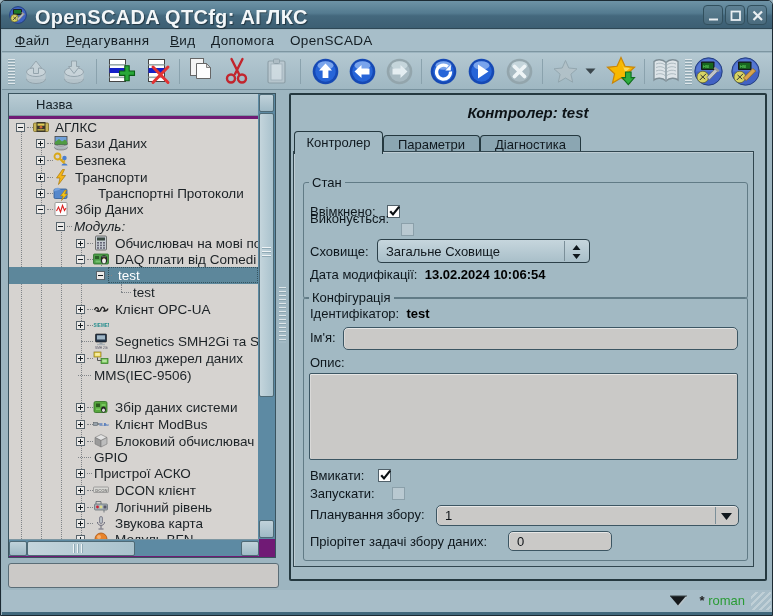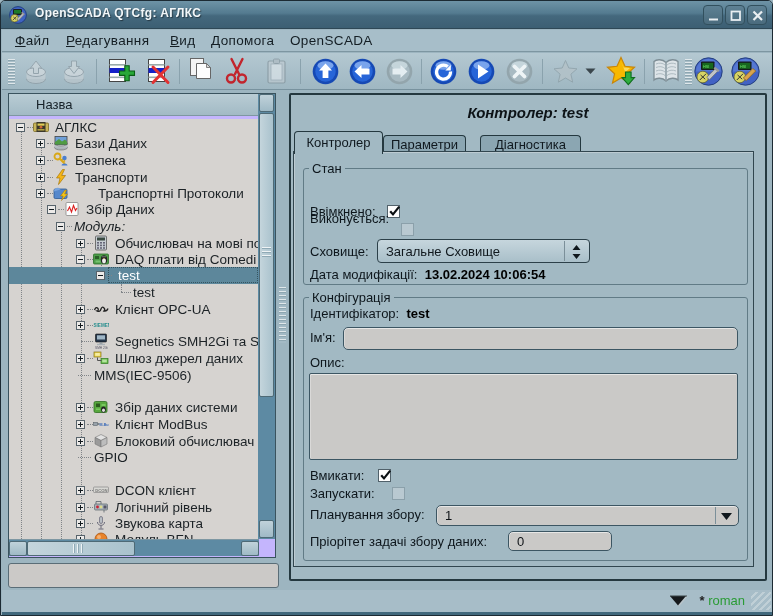--- a/index.html
+++ b/index.html
@@ -5,40 +5,40 @@
 * { margin:0; padding:0; box-sizing:border-box; }
 html,body { width:773px; height:616px; overflow:hidden; }
 body { font-family:"Liberation Sans", sans-serif; position:relative; background:#9db5c0; }
 #win { position:absolute; left:0; top:0; width:773px; height:616px;
   border:1px solid #1c2a33; border-radius:5px 5px 0 0; overflow:hidden; }
 
 #titlebar { position:absolute; left:0; top:0; width:773px; height:28px;
   background:linear-gradient(#6e93a6 0%, #547b90 45%, #44687d 55%, #3c5f73 100%);
   border-bottom:1px solid #2e4856; }
 #titleicon { position:absolute; left:8px; top:5px; }
-#titletext { position:absolute; left:34px; top:5px; font-size:12px; font-weight:bold;
+#titletext { position:absolute; left:34px; top:5px; font-size:20px; font-weight:bold;
   color:#f3f7f9; text-shadow:1px 1px 1px rgba(0,0,0,.45); letter-spacing:.3px; }
 .winbtn { position:absolute; top:4px; width:20px; height:20px; border-radius:4px;
   background:linear-gradient(#5e8194,#4a6b7d); border:1px solid #32505e; }
 .winbtn svg { position:absolute; left:3px; top:3px; }
 
 #menubar { position:absolute; left:1px; top:29px; width:771px; height:22px;
   background:#a7bec9; border-bottom:1px solid #7d96a1; }
 .menuitem { position:absolute; top:3px; font-size:13.5px; color:#141e24; letter-spacing:0.35px; }
 .menuitem u { text-decoration:underline; }
 
 #toolbar { position:absolute; left:1px; top:52px; width:771px; height:37px;
   background:linear-gradient(#b4c8d1, #9fb7c2); border-bottom:1px solid #78929e; }
 .tsep { position:absolute; top:6px; width:1px; height:25px; background:#8aa2ad; }
 .tgrip { position:absolute; top:6px; width:7px; height:26px;
   background:repeating-linear-gradient(#dfe7ea 0 1px, #8da6b1 1px 2px, #a9bec8 2px 3px); }
 .ticon { position:absolute; }
 
 #treepanel { position:absolute; left:7px; top:92px; width:268px; height:465px;
-  border:1px solid #3a535e; background:#c4b5fd; }
+  border:1px solid #3a535e; background:#701a75; }
 #treeheader { position:absolute; left:0; top:0; width:250px; height:22px;
   background:linear-gradient(#b9ccd4,#a2bac5); border-bottom:1px solid #7e97a2;
   border-right:1px solid #7e97a2; font-size:13px; color:#162128; }
 #treeheader span { position:absolute; left:27px; top:3px; }
 #treebody { position:absolute; left:0; top:25px; width:250px; height:420px; overflow:hidden;
   background:#d6d3d0; }
 .trow { position:absolute; height:17px; font-size:13.5px; color:#1c2226; white-space:nowrap; }
 .trow .lbl { position:absolute; top:1px; }
 .sel { background:#5d879b; }
 .sel .lbl { color:#fff; }
@@ -308,21 +308,21 @@
 <div class="trow" style="left:0;width:250px;top:66px">
           <span class="ebox plus" style="left:27px"></span>
           <span class="hdot" style="left:38px;top:8px;width:6px"></span>
           <svg class="ticn" style="left:44px" width="16" height="16" viewBox="0 0 16 16">
             <rect x="1" y="4" width="13" height="9.5" rx="1.2" fill="#5588cc" stroke="#2c5a94" stroke-width="0.8"></rect>
             <path d="M1 6 c0-3.5 5-4.5 6.5-1.5 l-6.5 2z" fill="#77a3dd"></path>
             <path d="M12 5 L7.5 11 h2.6 L8.5 15.5 L14.5 9 h-2.8 L13.5 5z" fill="#f6c616" stroke="#a8790c" stroke-width="0.6"></path>
           </svg>
           <span class="lbl" style="left:66px;margin-left:23px;">Транспортні Протоколи</span>
         </div>
-<div class="trow" style="left:11px;width:250px;top:82px">
+<div class="trow" style="left:0;width:250px;top:82px">
           <span class="ebox minus" style="left:27px"></span>
           <span class="hdot" style="left:38px;top:8px;width:6px"></span>
           <svg class="ticn" style="left:44px" width="16" height="16" viewBox="0 0 16 16">
             <rect x="2" y="1.5" width="12" height="13" rx="1" fill="#fdfdfd" stroke="#888" stroke-width="0.8"></rect>
             <polyline points="3.5,10 5.5,6 7.5,11 9.5,4.5 11.5,9.5 13,7" fill="none" stroke="#d22" stroke-width="1.1"></polyline>
           </svg>
           <span class="lbl" style="left:66px;">Збір Даних</span>
         </div>
 <div class="trow" style="left:0;width:224px;top:99px">
           <span class="ebox minus" style="left:47px"></span>
@@ -447,20 +447,25 @@
             <path d="M8 1.5 L14 4.5 L8 7.5 L2 4.5 Z" fill="#e2e2e2" stroke="#777" stroke-width="0.6"></path>
             <path d="M2 4.5 L8 7.5 V14 L2 11z" fill="#9a9a9a" stroke="#777" stroke-width="0.6"></path>
             <path d="M14 4.5 L8 7.5 V14 L14 11z" fill="#bdbdbd" stroke="#777" stroke-width="0.6"></path>
           </svg>
           <span class="lbl" style="left:106px;">Блоковий обчислювач</span>
         </div>
 <div class="trow" style="left:0;width:250px;top:330px">
           <span class="hdot" style="left:69px;top:8px;width:13px"></span>
           <span class="lbl" style="left:85px;">GPIO</span>
         </div>
+<div class="trow" style="left:0;width:250px;top:346px">
+          <span class="ebox plus" style="left:67px"></span>
+          <span class="hdot" style="left:78px;top:8px;width:5px"></span>
+          <span class="lbl" style="left:85px;">Пристрої АСКО</span>
+        </div>
 <div class="trow" style="left:0;width:250px;top:363px">
           <span class="ebox plus" style="left:67px"></span>
           <span class="hdot" style="left:78px;top:8px;width:6px"></span>
           <svg class="ticn" style="left:84px" width="16" height="16" viewBox="0 0 16 16">
             <rect x="0.5" y="5" width="15" height="5.5" rx="0.8" fill="#d8d8d4" stroke="#888" stroke-width="0.7"></rect>
             <text x="2.2" y="9.6" font-family="Liberation Sans" font-size="4.2" font-weight="bold" fill="#777">DCON</text>
           </svg>
           <span class="lbl" style="left:106px;">DCON клієнт</span>
         </div>
 <div class="trow" style="left:0;width:250px;top:380px">
@@ -518,24 +523,24 @@
           <path d="M6 4.5 L0 0 V9z" fill="#10181d"></path>
         </svg>
 </div>
   </div>
   <div id="infobox"></div>
   <div style="position:absolute;left:278px;top:286px;width:7px;height:56px;background:repeating-linear-gradient(#dfe7ea 0 1px, #8da6b1 1px 2px, #a3bac5 2px 4px)"></div>
   <div id="rpanel">
     <div id="ptitle">Контролер: test</div>
 
     <div class="tab tabactive" style="left:5px;top:38px;width:89px;height:23px;padding-top:3px">Контролер</div>
-    <div class="tab tabinactive" style="left:94px;top:42px;width:83px;height:19px;padding-top:1px">Параметри</div>
+    <div class="tab tabinactive" style="left:94px;top:42px;width:97px;height:19px;padding-top:1px">Параметри</div>
     <div class="tab tabinactive" style="left:191px;top:42px;width:101px;height:19px;padding-top:1px">Діагностика</div>
     <div id="tabpane"></div>
-    <div class="group" style="left:14px;top:75px;width:445px;height:117px">
+    <div class="group" style="left:14px;top:89px;width:445px;height:117px">
       <span class="glabel">Стан</span>
     </div>
     <span class="flabel" style="left:21px;top:111px">Ввімкнено:</span>
     <span class="cb cbon" style="left:98px;top:112px">
         <svg style="position:absolute;left:0px;top:-1px" width="13" height="13" viewBox="0 0 13 13">
           <path d="M2.2 6.2 L5 9.4 L11.2 1.6" fill="none" stroke="#0a0f12" stroke-width="2.2"></path>
         </svg>
       </span>
     <span class="flabel" style="left:21px;top:118px">Виконується:</span>
     <span class="cb cboff" style="left:112px;top:130px"></span>

